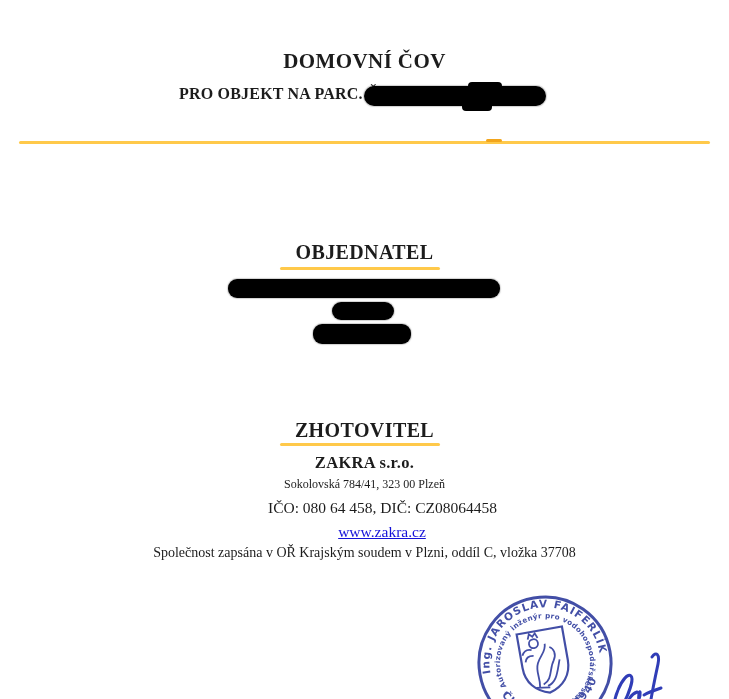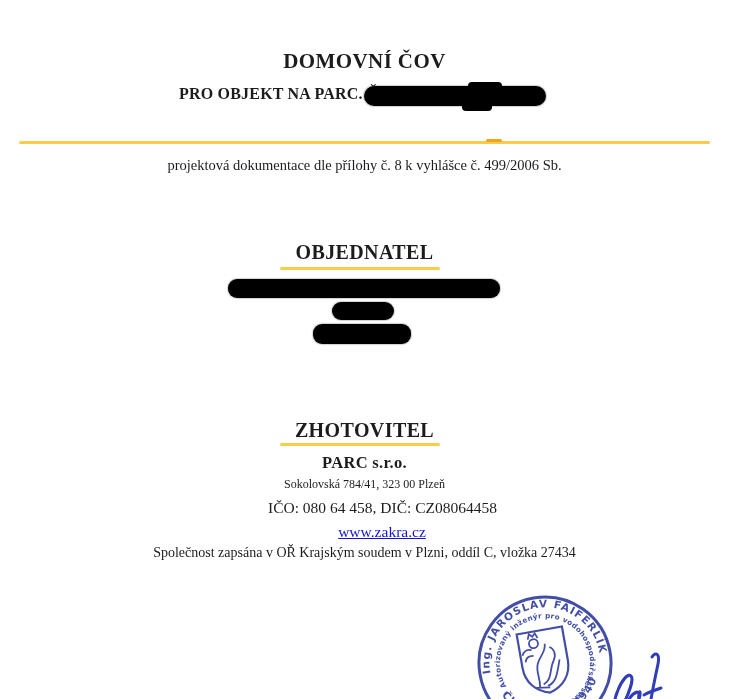--- a/index.html
+++ b/index.html
@@ -55,35 +55,34 @@
   <div class="abs centered doc-title">DOMOVNÍ ČOV</div>
 
   <div class="abs parcel-label">PRO OBJEKT NA PARC. Č.</div>
   <div class="abs redaction bar-parcel"></div>
   <div class="abs bump bump-top"></div>
   <div class="abs bump bump-bottom"></div>
 
   <div class="abs h-rule"></div>
   <div class="abs h-rule-mark"></div>
 
-  <div class="abs centered doc-type">projektová dokumentace dle přílohy č. 8 k vyhlášce č. 499/2006 Sb.</div>
 
   <div class="abs centered section-heading heading-client">OBJEDNATEL</div>
   <div class="abs underline underline-client"></div>
   <div class="abs redaction bar-client-1"></div>
   <div class="abs redaction bar-client-2"></div>
   <div class="abs redaction bar-client-3"></div>
 
   <div class="abs centered section-heading heading-contractor">ZHOTOVITEL</div>
   <div class="abs underline underline-contractor"></div>
-  <div class="abs centered company-name">PARC s.r.o.</div>
+  <div class="abs centered company-name">ZAKRA s.r.o.</div>
   <div class="abs centered company-address">Sokolovská 784/41, 323 00 Plzeň</div>
   <div class="abs centered company-ids">IČO: 080 64 458, DIČ: CZ08064458</div>
   <div class="abs centered company-link-row"><span class="company-link">www.zakra.cz</span></div>
-  <div class="abs centered registry-note">Společnost zapsána v OŘ Krajským soudem v Plzni, oddíl C, vložka 27434</div>
+  <div class="abs centered registry-note">Společnost zapsána v OŘ Krajským soudem v Plzni, oddíl C, vložka 37708</div>
 
   <svg class="abs stamp-box" viewBox="0 0 142 142">
     <g transform="rotate(-10 71 71)" opacity="0.92">
       <circle class="stamp-stroke" cx="71" cy="71" r="66" stroke-width="3"></circle>
       <path id="arcName" d="M 17.6,86 A 55.5,55.5 0 1 1 124.4,86" fill="none" stroke="none"></path>
       <path id="arcRole" d="M 32,93.5 A 45,45 0 0 1 110,48.5 A 45,45 0 0 1 32,93.5" fill="none" stroke="none"></path>
       <path id="arcNum" d="M 18.9,85 A 54,54 0 0 0 123.1,85" fill="none" stroke="none"></path>
       <text class="stamp-text" font-size="10.5" letter-spacing="1.2">
         <textPath href="#arcName" startOffset="50%" text-anchor="middle">Ing. JAROSLAV FAIFERLÍK</textPath>
       </text>

